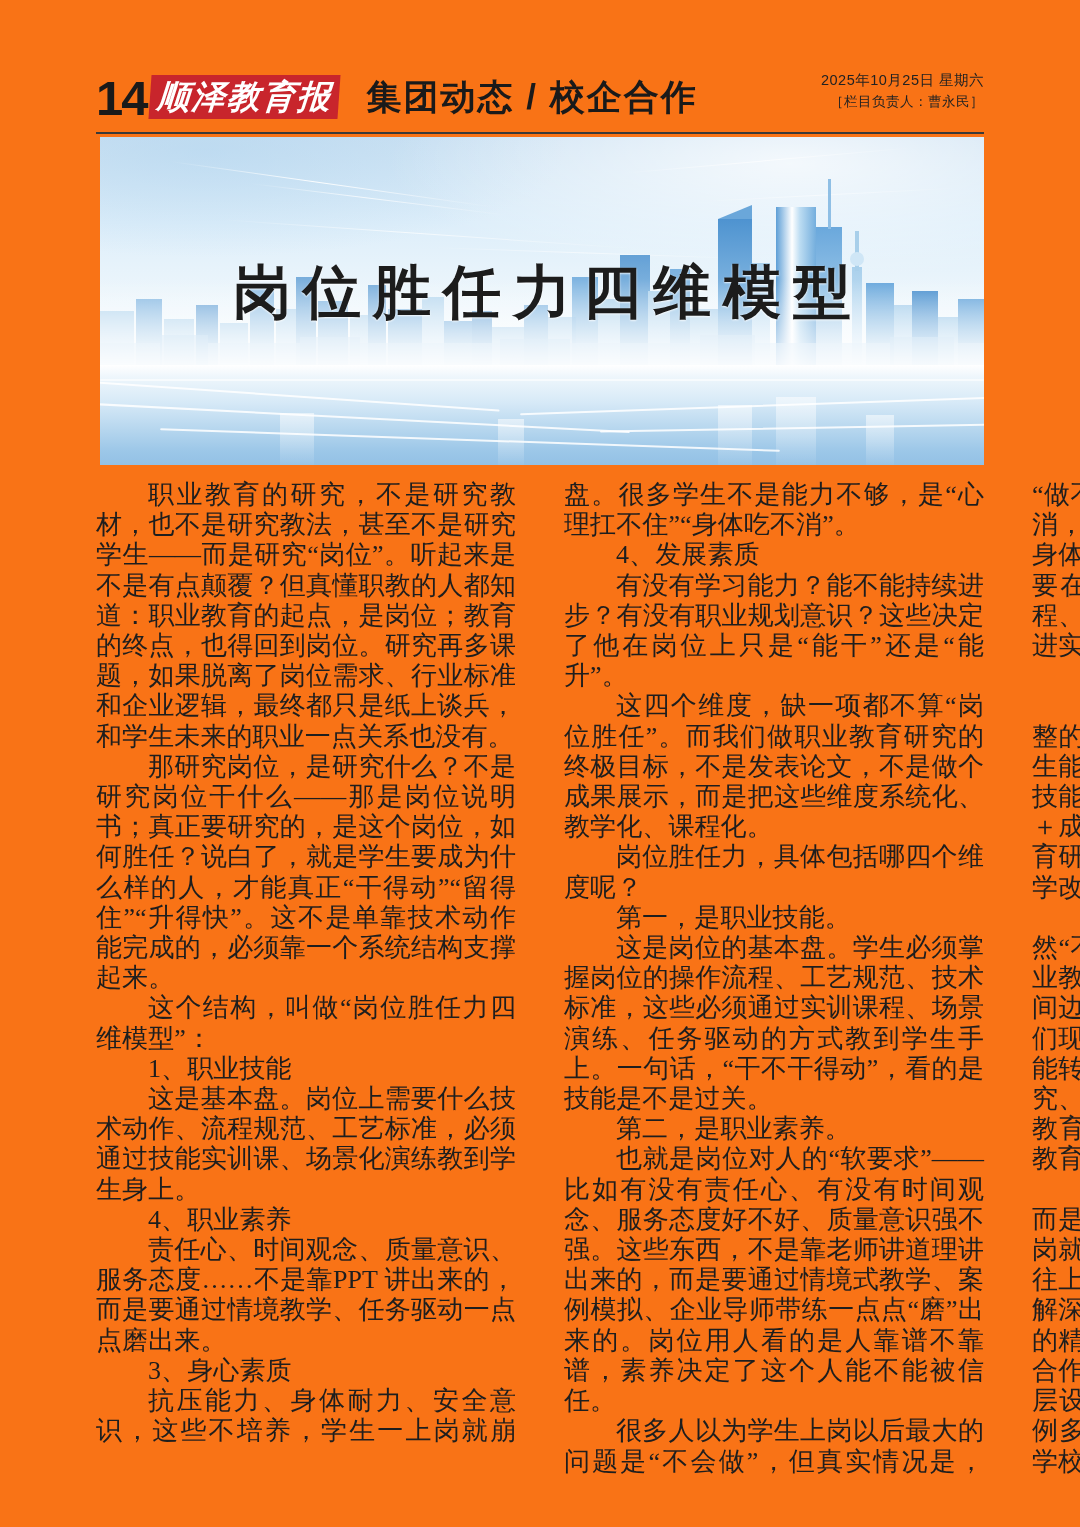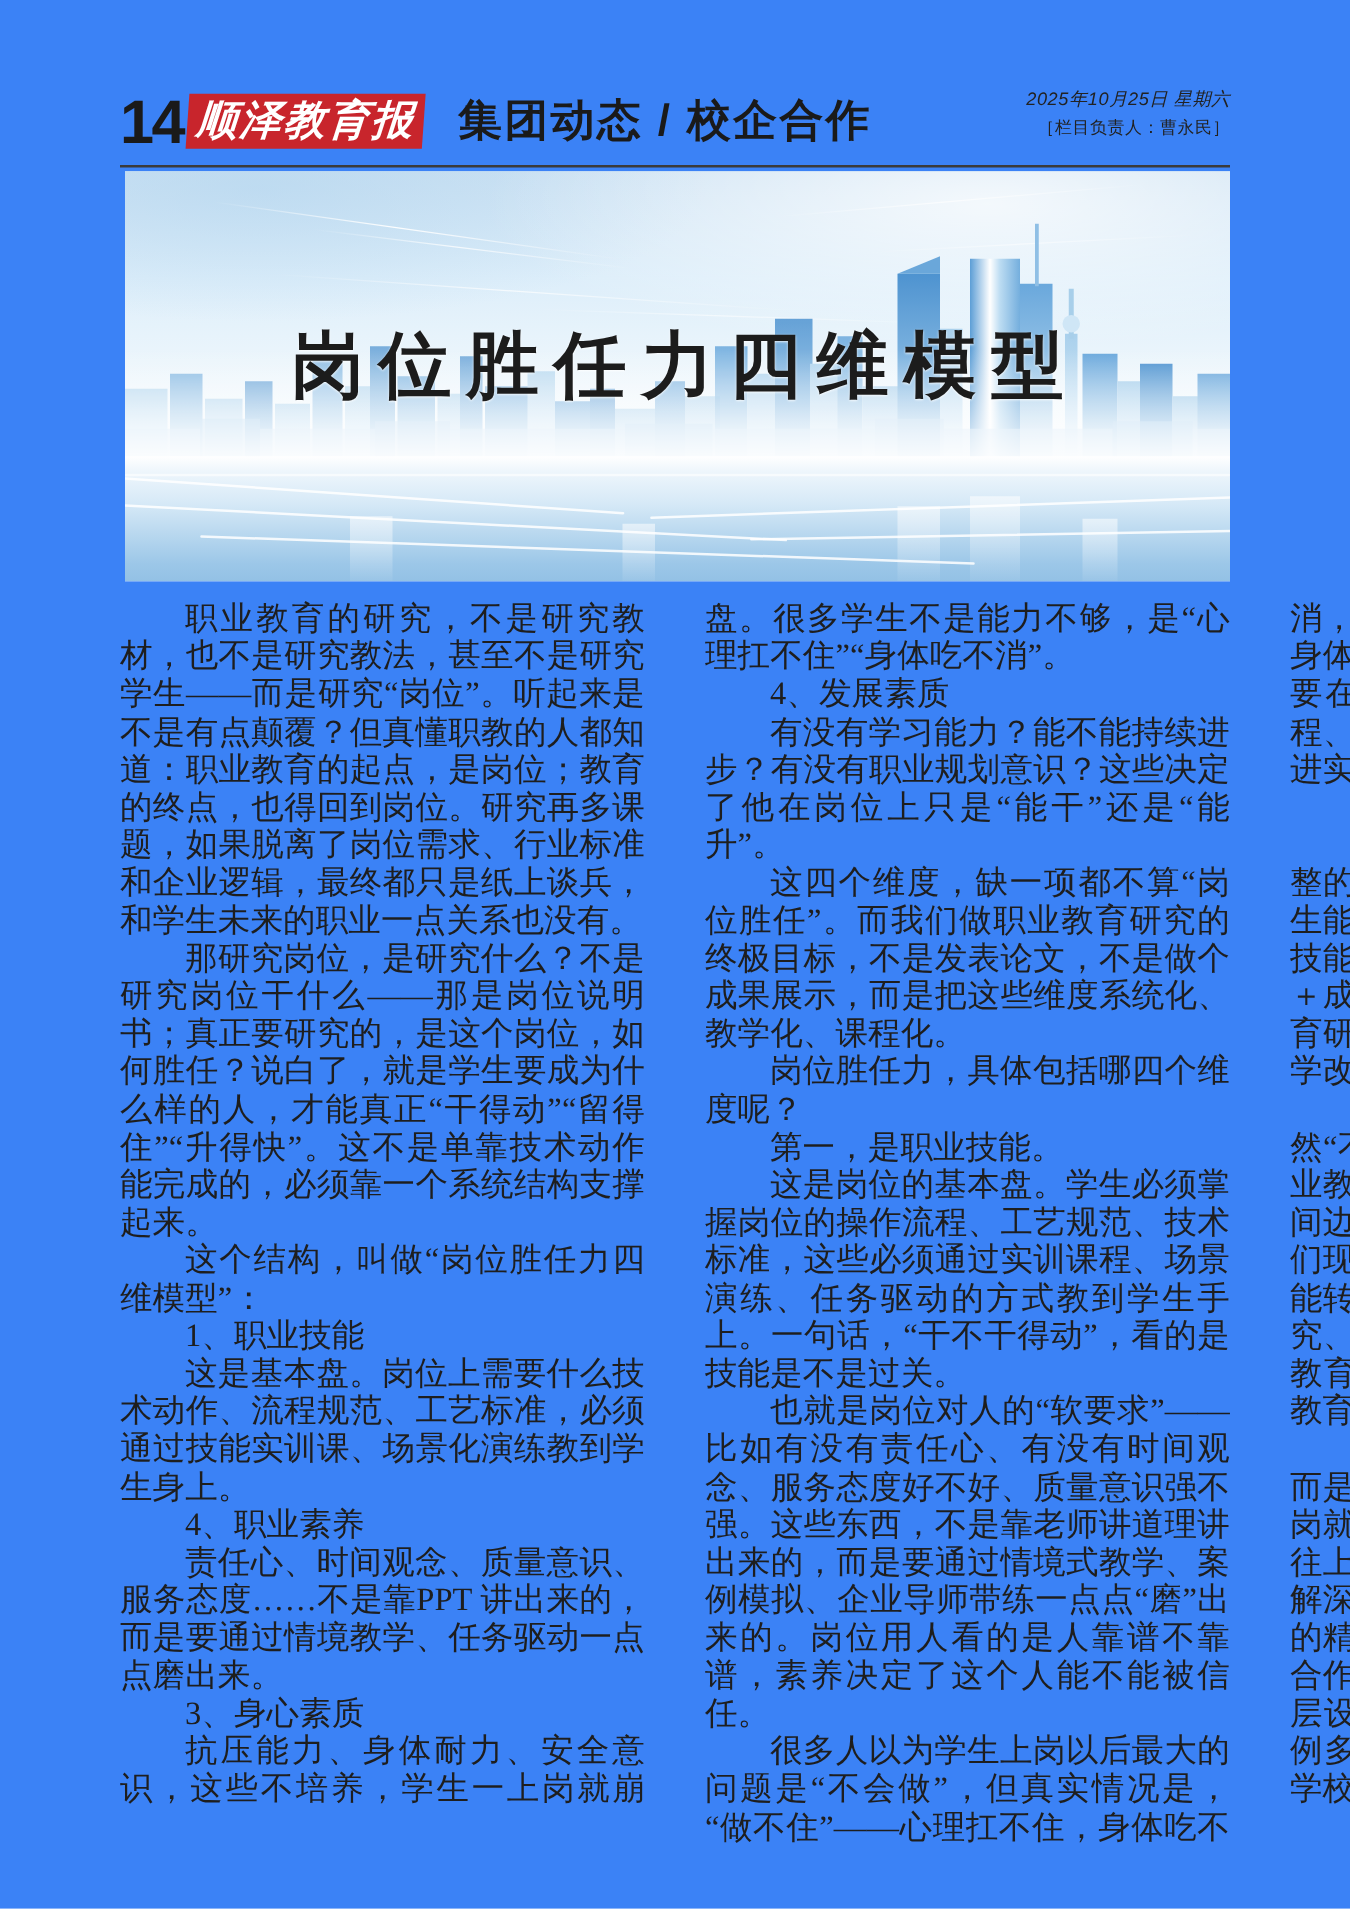--- a/index.html
+++ b/index.html
@@ -11,21 +11,21 @@
     width: 1080px;
     height: 1527px;
     position: relative;
     font-family: "Liberation Serif", "DejaVu Serif", serif;
     overflow: hidden;
   }
 
   .page {
     position: absolute;
     inset: 0;
-    background: #3b82f6;
+    background: #f97316;
   }
 
   
   .masthead {
     position: absolute;
     left: 96px;
     top: 68px;
     width: 888px;
     height: 62px;
   }
@@ -80,21 +80,20 @@
     top: 2px;
     text-align: right;
     font-family: "Liberation Sans", sans-serif;
     color: #222222;
   }
   .issue-date {
     font-size: 14.5px;
     line-height: 21px;
     letter-spacing: 0.5px;
     white-space: nowrap;
-    font-style: italic;
   }
   .issue-editor {
     font-size: 13.5px;
     line-height: 21px;
     letter-spacing: 0.5px;
     white-space: nowrap;
   }
   .masthead-rule {
     position: absolute;
     left: 96px;
@@ -343,20 +342,21 @@
       <p>4、职业素养</p>
       <p>责任心、时间观念、质量意识、服务态度……不是靠PPT 讲出来的，而是要通过情境教学、任务驱动一点点磨出来。</p>
       <p>3、身心素质</p>
       <p>抗压能力、身体耐力、安全意识，这些不培养，学生一上岗就崩盘。很多学生不是能力不够，是“心理扛不住”“身体吃不消”。</p>
       <p>4、发展素质</p>
       <p>有没有学习能力？能不能持续进步？有没有职业规划意识？这些决定了他在岗位上只是“能干”还是“能升”。</p>
       <p>这四个维度，缺一项都不算“岗位胜任”。而我们做职业教育研究的终极目标，不是发表论文，不是做个成果展示，而是把这些维度系统化、教学化、课程化。</p>
       <p>岗位胜任力，具体包括哪四个维度呢？</p>
       <p>第一，是职业技能。</p>
       <p>这是岗位的基本盘。学生必须掌握岗位的操作流程、工艺规范、技术标准，这些必须通过实训课程、场景演练、任务驱动的方式教到学生手上。一句话，“干不干得动”，看的是技能是不是过关。</p>
+      <p>第二，是职业素养。</p>
       <p>也就是岗位对人的“软要求”——比如有没有责任心、有没有时间观念、服务态度好不好、质量意识强不强。这些东西，不是靠老师讲道理讲出来的，而是要通过情境式教学、案例模拟、企业导师带练一点点“磨”出来的。岗位用人看的是人靠谱不靠谱，素养决定了这个人能不能被信任。</p>
       <p>很多人以为学生上岗以后最大的问题是“不会做”，但真实情况是，“做不住”——心理扛不住，身体吃不消，协作能力差。所以，抗压能力、身体耐力、安全意识这些能力，同样要在教学中穿插训练，心理健康课程、项目协同练习，都必须进课堂、进实训。</p>
       <p>第四，是发展素质。</p>
       <p>以上四个维度，才构成了一个完整的“岗位胜任力画像”。说白了：学生能不能胜任工作岗位，绝不是一门技能说了算，而是技能＋素养＋心性＋成长力一起撑起来的。如果职业教育研究不能落实到这些课程重构、教学改革里，</p>
       <p>那就只是空中楼阁，学生毕业依然“不匹配”。所以我常说一句话：职业教育的研究，不在图书馆，而在车间边；不在电脑前，而在岗位上。我们现在最缺的，不是研究项目，而是能转成课程的研究、能落进课堂的研究、能拉动学生胜任力的研究。职业教育不是知识的教育，而是“胜任的教育”。</p>
       <p>研究岗位，不是为了理论升级，而是为了人才升级。学生能不能一上岗就顶得上？能不能做得住？能不能往上走？这些都藏在我们对岗位的理解深度里，也藏在我们课程结构设计的精度里。推动产业学院造血、校企合作、产教城融合园区，把复杂的顶层设计变成看得见的成果。坚持“案例多、方法实、能落地”，帮助无数学校与企业少走弯路。</p>
     </div>
 
 </div>
 

